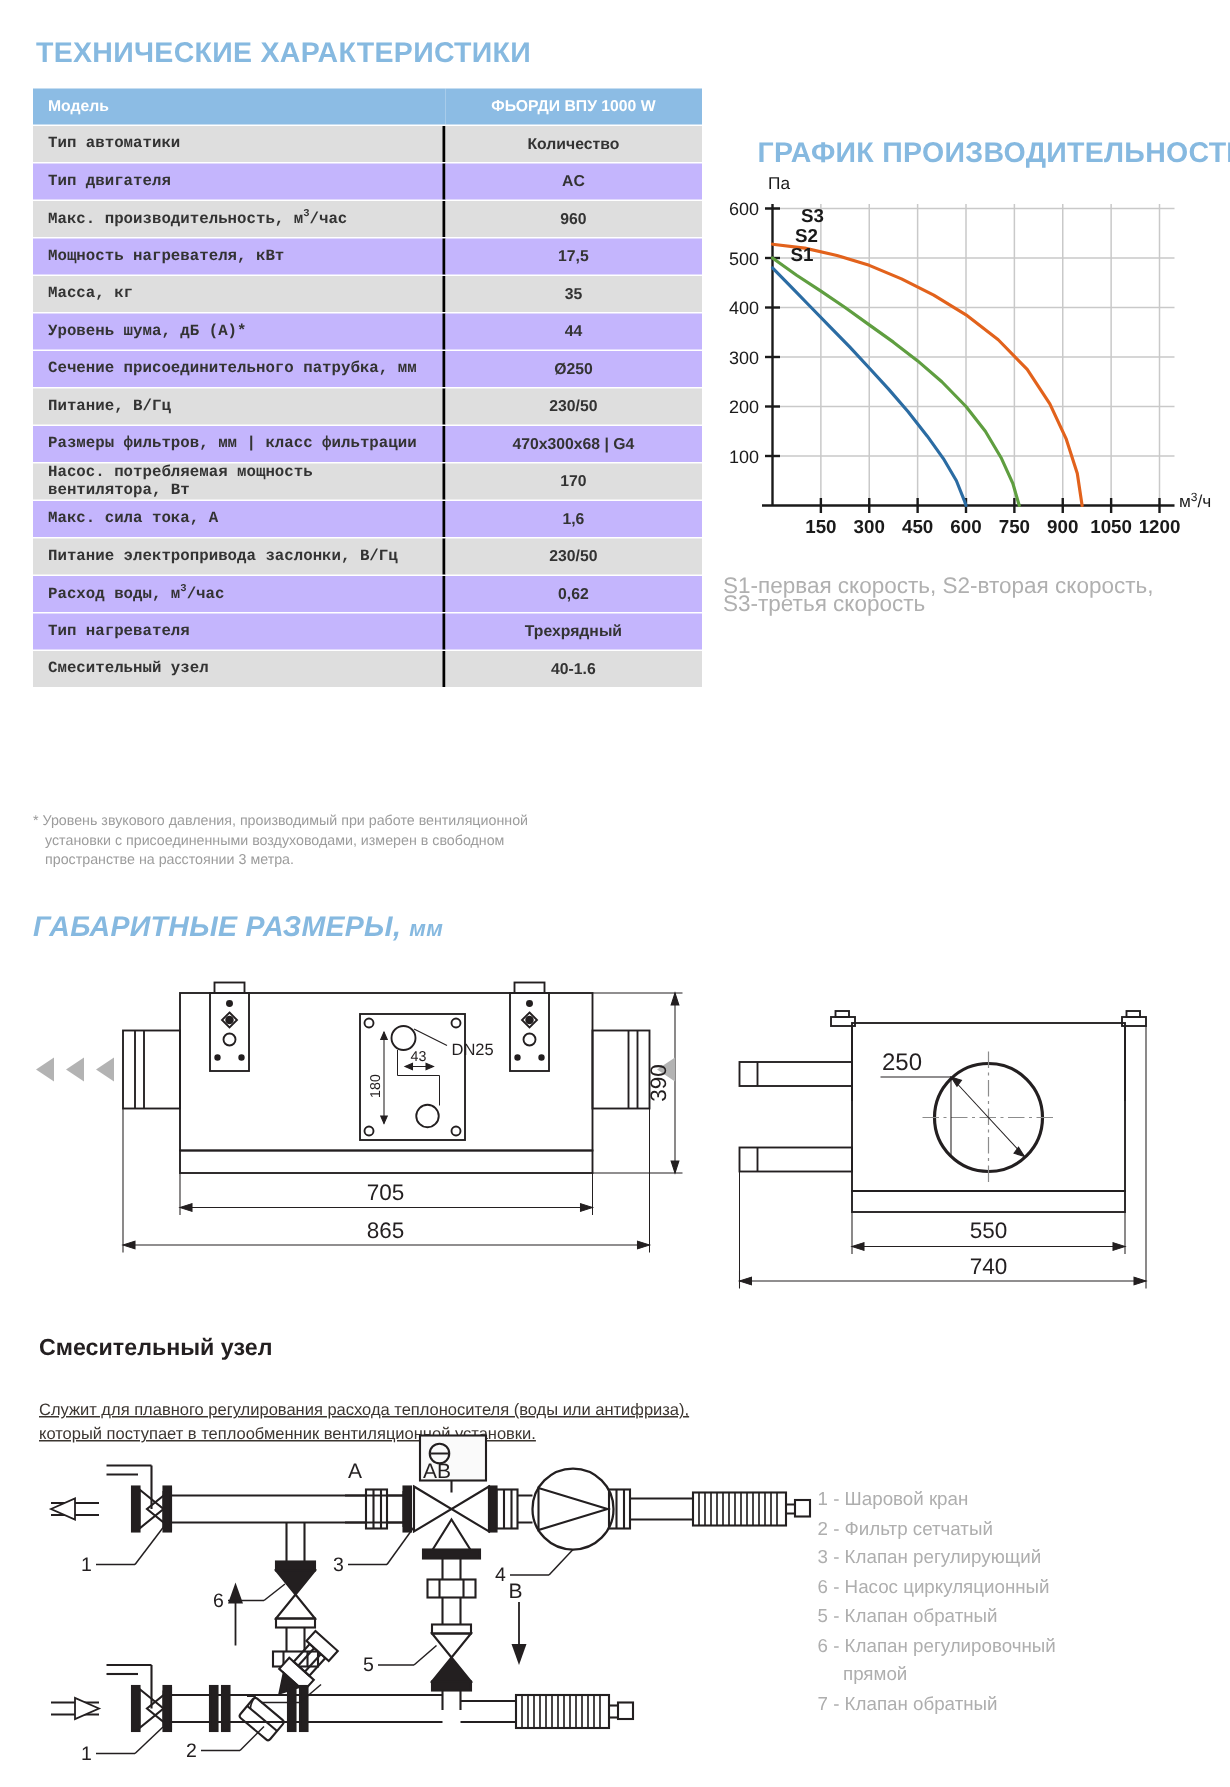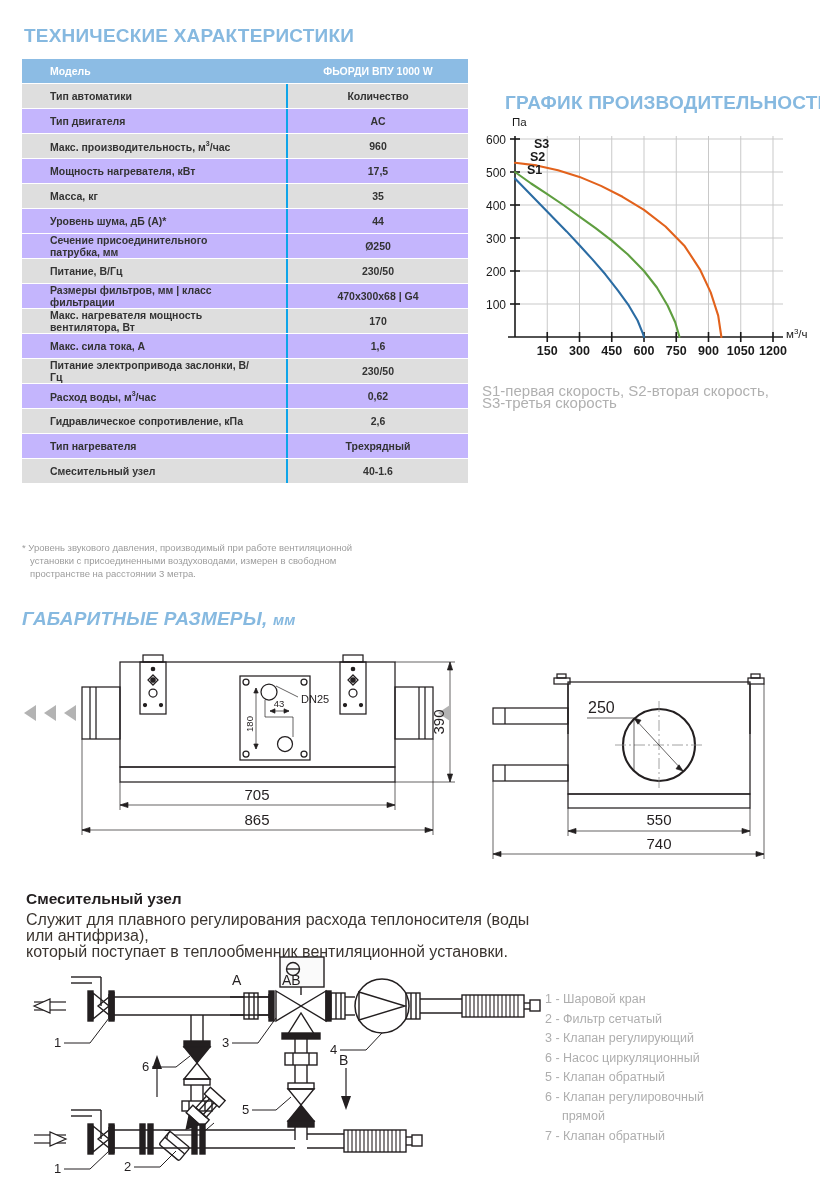--- a/index.html
+++ b/index.html
@@ -13,54 +13,54 @@
   
   .sec-title{
     color:#86b9e0;font-size:19px;font-weight:bold;letter-spacing:.2px;
     white-space:nowrap;
   }
   .sec-title .small{font-size:15px;font-weight:bold;}
 
   
   #spec-table{left:22px;top:58px;width:446px;border-collapse:separate;border-spacing:0 1px;}
   #spec-table th,#spec-table td{
-    font-size:10.5px;padding:0 28px;height:24px;vertical-align:middle;margin-left:40px;
+    font-size:10.5px;padding:0 10px;height:24px;vertical-align:middle;margin-left:40px;
   }
   #spec-table thead th{
     background:#8cbce4;color:#ffffff;font-weight:bold;font-size:10.5px;text-align:left;
   }
   #spec-table thead th.val{text-align:center;}
   #spec-table tbody td.param{
     background:#dedede;color:#333333;font-weight:bold;text-align:left;width:278px;
   }
   #spec-table tbody td.value{
     background:#dedede;color:#333333;font-weight:bold;text-align:center;width:168px;
   }
   #spec-table tbody tr.alt td{background:#c4b5fd;}
-  #spec-table tbody td.param{border-right:2px solid #0ea5e9;}
+  #spec-table tbody td.param{border-right:2px solid #000000;font-family:Liberation Mono, monospace;}
   sup{font-size:7px;vertical-align:super;}
 
   .footnote{
     left:22px;top:541px;width:420px;color:#9c9c9c;font-size:9.5px;line-height:13px;
   }
   .footnote .ind{display:block;padding-left:8px;}
 
   
   #chart-title{left:505px;top:92px;}
   #chart-wrap{left:470px;top:112px;width:340px;height:245px;}
   .chart-cap{
     left:482px;top:342px;color:#b0b0b0;font-size:15px;line-height:12px;width:300px;margin-top:43px;
   }
 
   
   #dims-title{left:22px;top:608px;font-style:italic;}
 
   
   #mix-title{left:26px;top:890px;color:#231f20;font-size:15.5px;font-weight:bold;}
-  #mix-desc{left:26px;top:912px;color:#3b3530;font-size:16px;line-height:16px;width:520px;}
+  #mix-desc{left:26px;top:932px;color:#3b3530;font-size:11px;line-height:16px;width:520px;text-decoration:underline;}
   #mix-legend{left:545px;top:990px;color:#aeaeae;font-size:12.5px;line-height:19.5px;}
   #mix-legend div{white-space:nowrap;}
   #mix-legend div.cont{padding-left:17px;}
 </style>
 </head>
 <body>
 
 <div class="abs sec-title" style="left:24px;top:25px;">ТЕХНИЧЕСКИЕ ХАРАКТЕРИСТИКИ</div>
 
 <table class="abs" id="spec-table">
@@ -101,38 +101,34 @@
       </tr>
       <tr>
         <td class="param">Питание, В/Гц</td>
         <td class="value">230/50</td>
       </tr>
       <tr class="alt">
         <td class="param">Размеры фильтров, мм  |  класс фильтрации</td>
         <td class="value">470x300x68  |  G4</td>
       </tr>
       <tr>
-        <td class="param">Макс. нагревателя мощность вентилятора, Вт</td>
+        <td class="param">Насос. потребляемая мощность вентилятора, Вт</td>
         <td class="value">170</td>
       </tr>
       <tr class="alt">
         <td class="param">Макс. сила тока, А</td>
         <td class="value">1,6</td>
       </tr>
       <tr>
         <td class="param">Питание электропривода заслонки, В/Гц</td>
         <td class="value">230/50</td>
       </tr>
       <tr class="alt">
         <td class="param">Расход воды, м<sup>3</sup>/час</td>
         <td class="value">0,62</td>
-      </tr>
-      <tr>
-        <td class="param">Гидравлическое сопротивление, кПа</td>
-        <td class="value">2,6</td>
       </tr>
       <tr class="alt">
         <td class="param">Тип нагревателя</td>
         <td class="value">Трехрядный</td>
       </tr>
       <tr>
         <td class="param">Смесительный узел</td>
         <td class="value">40-1.6</td>
       </tr>
     </tbody>

